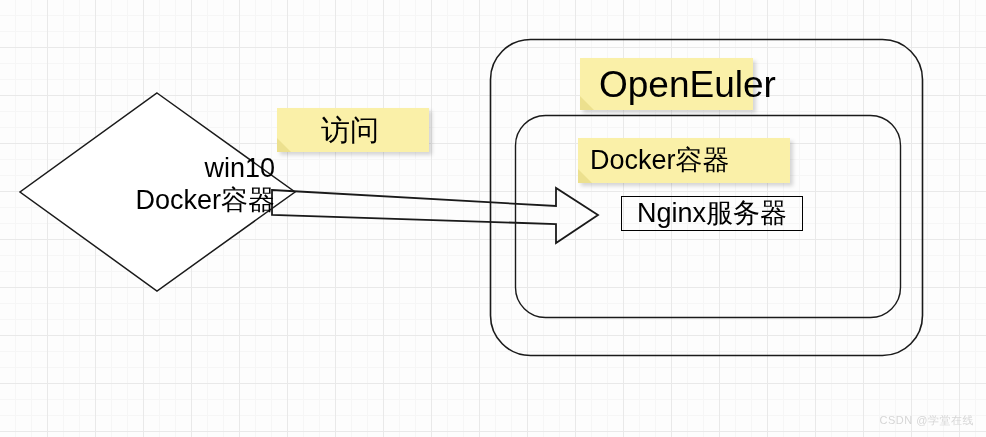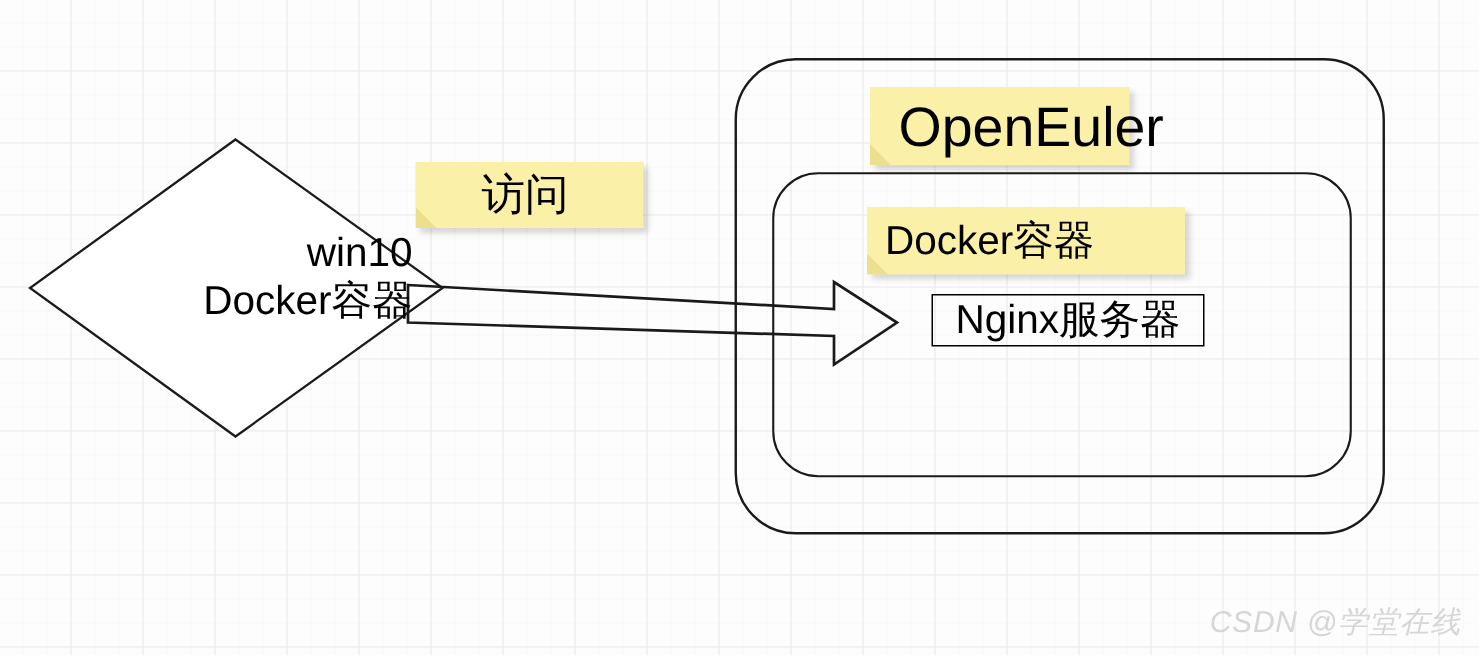--- a/index.html
+++ b/index.html
@@ -96,25 +96,24 @@
     line-height: 1.18;
     white-space: nowrap;
   }
   #diamond-text div { white-space: nowrap; }
 
   
   #watermark {
     position: absolute;
     right: 12px;
     bottom: 9px;
-    font-size: 20px;
+    font-size: 11px;
     color: #d6d6d6;
     letter-spacing: 0.5px;
     white-space: nowrap;
-    font-style: italic;
   }
 </style>
 </head>
 <body>
 
 <div id="canvas">
 
   <svg class="shape-layer" viewBox="0 0 986 437">
 
     <rect x="490.5" y="39.5" width="432" height="316" rx="40" ry="40" fill="#ffffff" fill-opacity="0" stroke="#1a1a1a" stroke-width="1.6"></rect>

